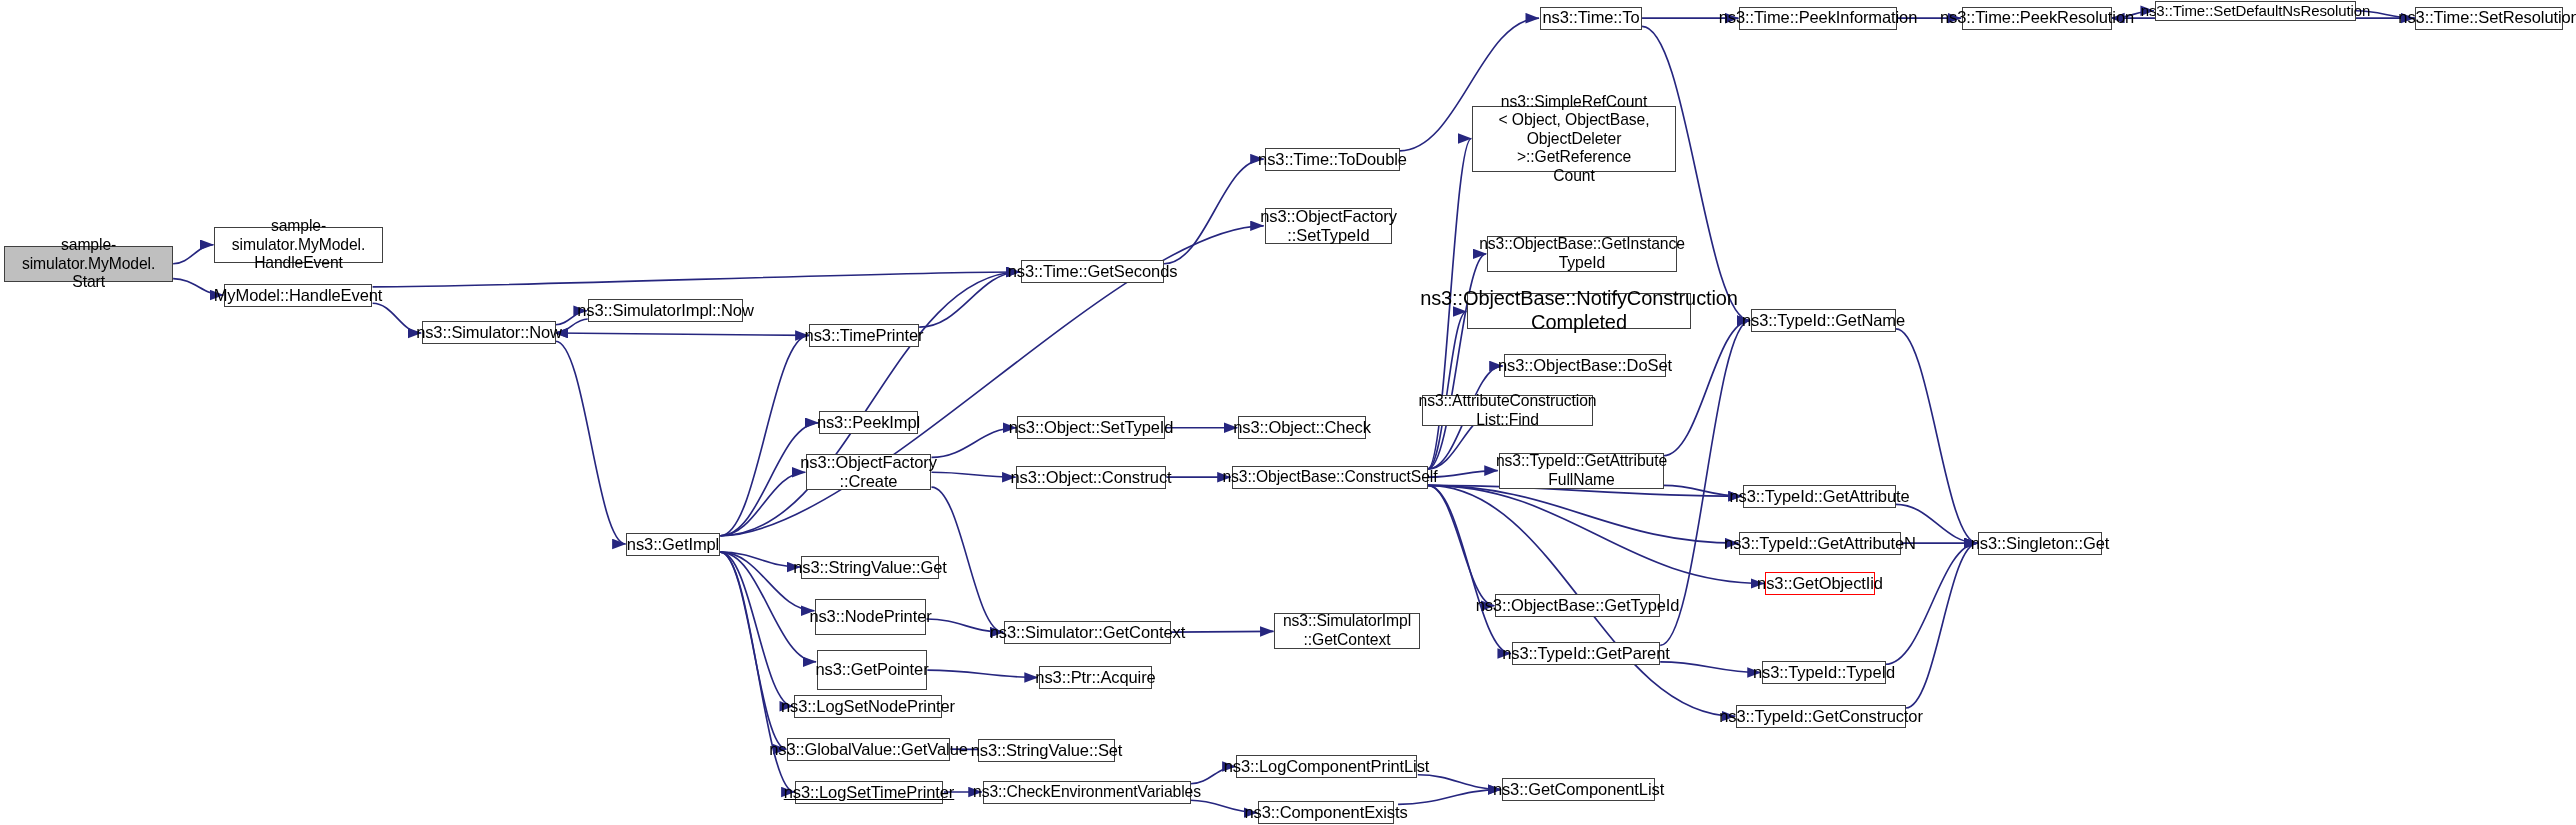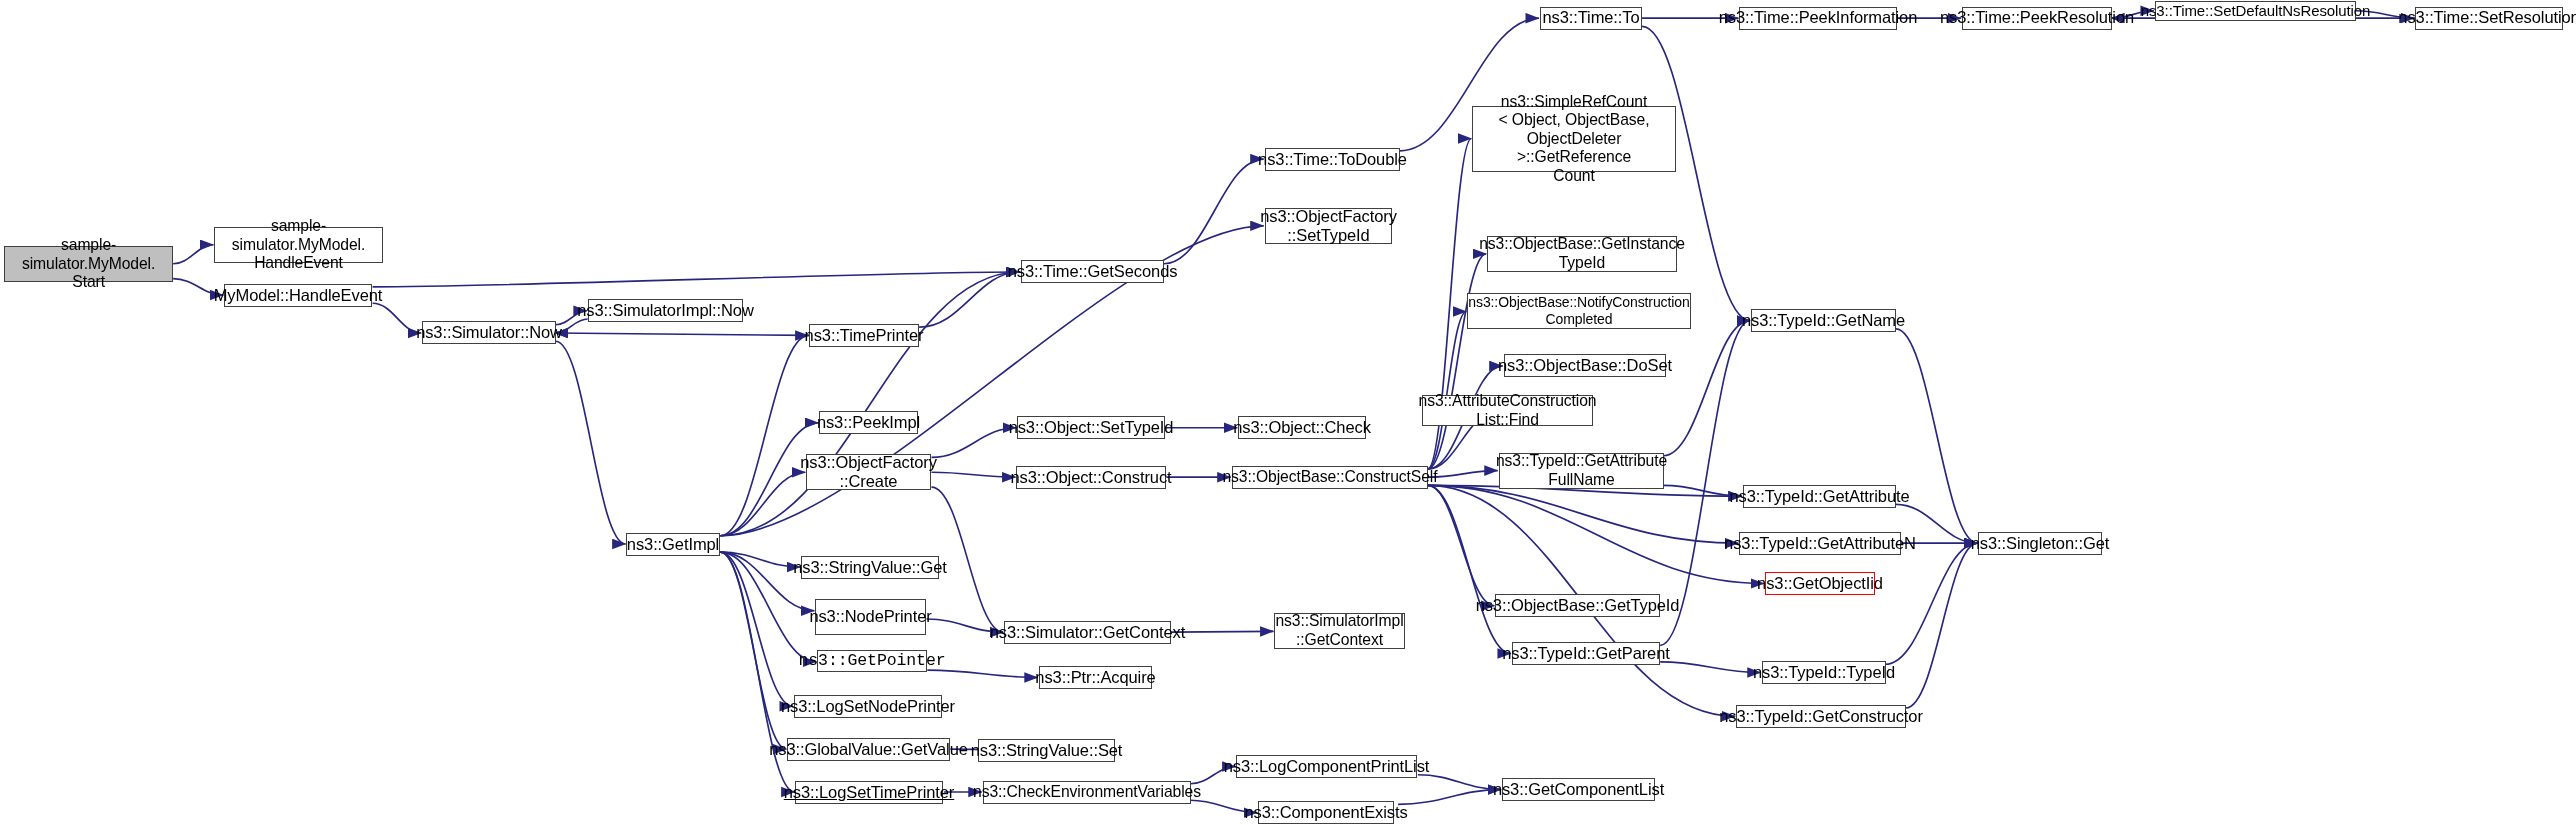--- a/index.html
+++ b/index.html
@@ -145,21 +145,21 @@
       <div class="node" style="left: 2155px; top: 0.8px; width: 201px; height: 20px; font-size: 15px;">ns3::Time::SetDefaultNsResolution</div>
       <div class="node" style="left: 2415px; top: 6.6px; width: 148px; height: 23px;">ns3::Time::SetResolution</div>
       <div class="node" style="left: 1265px; top: 208px; width: 127px; height: 36px;">ns3::ObjectFactory
 ::SetTypeId</div>
       <div class="node" style="left: 1472px; top: 106px; width: 204px; height: 66px; font-size: 15.7px;">ns3::SimpleRefCount
 &lt; Object, ObjectBase,
  ObjectDeleter &gt;::GetReference
 Count</div>
       <div class="node" style="left: 1487px; top: 236px; width: 190px; height: 36px; font-size: 15.7px;">ns3::ObjectBase::GetInstance
 TypeId</div>
-      <div class="node" style="left: 1467px; top: 293px; width: 224px; height: 36px; font-size: 14px;">ns3::ObjectBase::NotifyConstruction
+      <div class="node" style="left: 1467px; top: 293px; width: 224px; height: 36px; font-size: 20px;">ns3::ObjectBase::NotifyConstruction
 Completed</div>
       <div class="node" style="left: 1504px; top: 354px; width: 162px; height: 23px;">ns3::ObjectBase::DoSet</div>
       <div class="node" style="left: 1422px; top: 395px; width: 171px; height: 31px; font-size: 15.7px;">ns3::AttributeConstruction
 List::Find</div>
       <div class="node" style="left: 1499px; top: 453px; width: 165px; height: 36px; font-size: 15.7px;">ns3::TypeId::GetAttribute
 FullName</div>
       <div class="node" style="left: 1751px; top: 309px; width: 145px; height: 23px;">ns3::TypeId::GetName</div>
       <div class="node" style="left: 1743px; top: 485px; width: 153px; height: 23px;">ns3::TypeId::GetAttribute</div>
       <div class="node" style="left: 1739px; top: 532px; width: 162px; height: 23px;">ns3::TypeId::GetAttributeN</div>
       <div class="node" style="left: 1978px; top: 532px; width: 124px; height: 23px;">ns3::Singleton::Get</div>
@@ -171,27 +171,27 @@
       <div class="node" style="left: 819px; top: 411px; width: 99px; height: 23px;">ns3::PeekImpl</div>
       <div class="node" style="left: 806px; top: 454px; width: 125px; height: 36px;">ns3::ObjectFactory
 ::Create</div>
       <div class="node" style="left: 1017px; top: 416px; width: 148px; height: 23px;">ns3::Object::SetTypeId</div>
       <div class="node" style="left: 1016px; top: 466px; width: 150px; height: 23px;">ns3::Object::Construct</div>
       <div class="node" style="left: 1238px; top: 416px; width: 128px; height: 23px;">ns3::Object::Check</div>
       <div class="node" style="left: 1232px; top: 466px; width: 196px; height: 23px; font-size: 15.7px;">ns3::ObjectBase::ConstructSelf</div>
       <div class="node" style="left: 626px; top: 533px; width: 94px; height: 23px;">ns3::GetImpl</div>
       <div class="node" style="left: 801px; top: 556px; width: 138px; height: 23px;">ns3::StringValue::Get</div>
       <div class="node" style="left: 815px; top: 599px; width: 111px; height: 36px;">ns3::NodePrinter</div>
-      <div class="node" style="left: 817px; top: 650px; width: 110px; height: 22px; font-family: Liberation Mono, monospace;">ns3::GetPointer</div>
+      <div class="node" style="left: 817px; top: 650px; width: 110px; height: 40px;">ns3::GetPointer</div>
       <div class="node" style="left: 794px; top: 695px; width: 148px; height: 23px;">ns3::LogSetNodePrinter</div>
       <div class="node" style="left: 787px; top: 738px; width: 163px; height: 23px;">ns3::GlobalValue::GetValue</div>
       <div class="node" style="left: 795px; top: 781px; width: 148px; height: 23px; text-decoration: underline;">ns3::LogSetTimePrinter</div>
       <div class="node" style="left: 1004px; top: 621px; width: 167px; height: 23px;">ns3::Simulator::GetContext</div>
       <div class="node" style="left: 1039px; top: 666px; width: 113px; height: 23px;">ns3::Ptr::Acquire</div>
-      <div class="node" style="left: 1274px; top: 613px; width: 131px; height: 36px; font-size: 15.7px; text-align: center;">ns3::SimulatorImpl
+      <div class="node" style="left: 1274px; top: 613px; width: 146px; height: 36px; font-size: 15.7px; text-align: center;">ns3::SimulatorImpl
 ::GetContext</div>
       <div class="node" style="left: 978px; top: 739px; width: 137px; height: 23px;">ns3::StringValue::Set</div>
       <div class="node" style="left: 983px; top: 781px; width: 208px; height: 23px; font-size: 15.7px;">ns3::CheckEnvironmentVariables</div>
       <div class="node" style="left: 1236px; top: 755px; width: 181px; height: 23px;">ns3::LogComponentPrintList</div>
       <div class="node" style="left: 1258px; top: 801px; width: 136px; height: 23px;">ns3::ComponentExists</div>
       <div class="node" style="left: 1502px; top: 778px; width: 153px; height: 23px;">ns3::GetComponentList</div>
     </div>
 </div>
 
 

